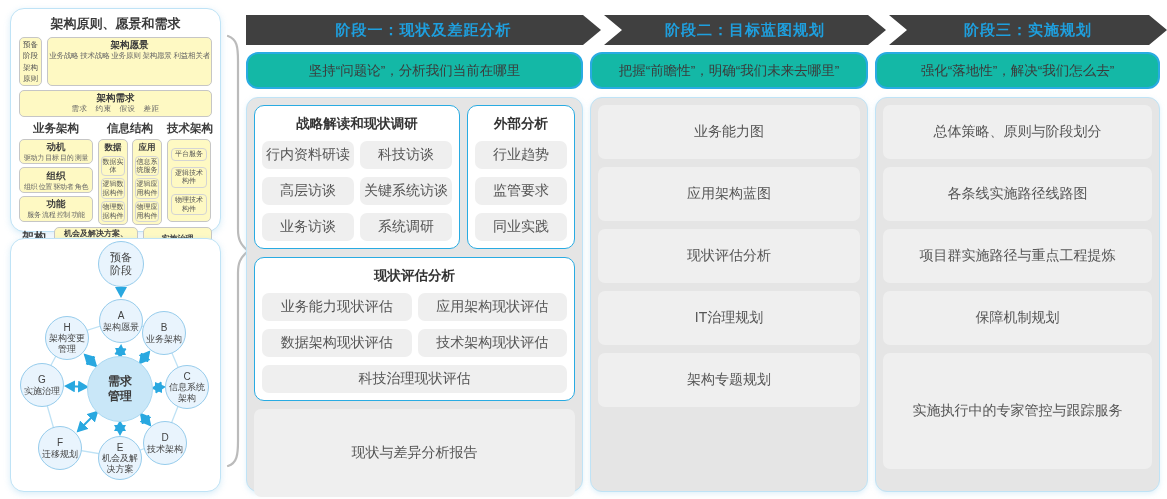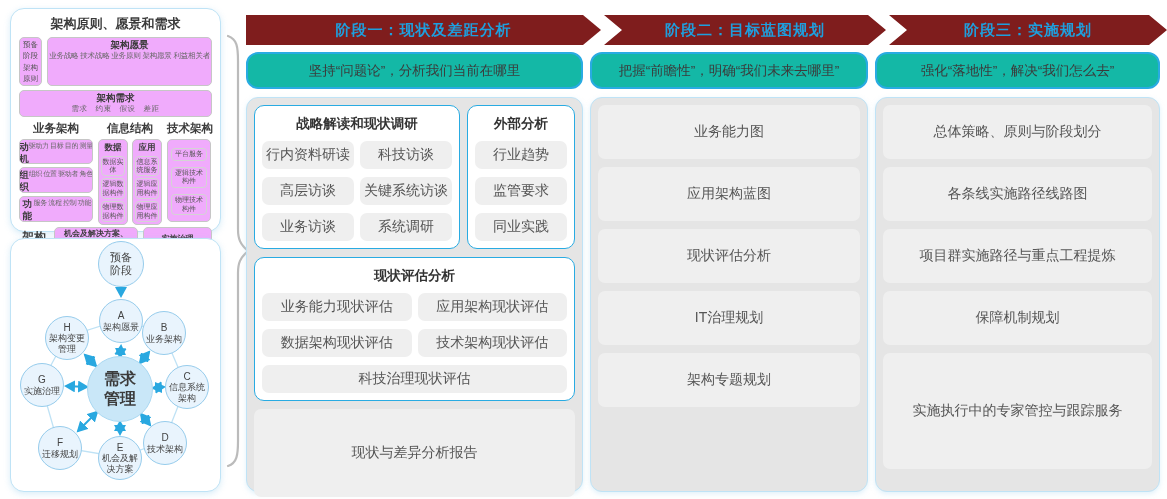--- a/index.html
+++ b/index.html
@@ -17,34 +17,34 @@
     position: absolute;
     background: #fff;
     border: 1.5px solid #BFE3F6;
     border-radius: 14px;
     box-shadow: 0 2px 6px rgba(170,215,240,.45);
   }
   #panel-top  { left: 10px; top: 8px;   width: 211px; height: 224px; padding: 4px 8px 6px; }
   #panel-bottom { left: 10px; top: 238px; width: 211px; height: 254px; }
 
   .pt-title { text-align: center; font-weight: bold; font-size: 13px; color: #3b3b3b; margin: 2px 0 4px; }
-  .gbox { background: #f0abfc; border: 1px solid #C6C6C6; border-radius: 5px; }
+  .gbox { background: #fef9c3; border: 1px solid #C6C6C6; border-radius: 5px; }
   .gbox-t { font-weight: bold; font-size: 9.5px; color: #3b3b3b; line-height: 1.25; }
   .gbox-x { font-size: 7.5px; color: #666; white-space: nowrap; letter-spacing: -.2px; line-height: 1.3; }
 
   .row1 { display: flex; gap: 5px; margin-bottom: 4px; }
   .prelim-box { width: 40px; padding: 1px; text-align: center; font-size: 7.5px; color: #555; line-height: 1.5; }
   .vision-box { flex: 1; text-align: center; padding: 1px; }
   .req-box { margin-bottom: 4px; text-align: center; padding: 1px 0 2px; }
   .req-box .gbox-x { letter-spacing: .5px; }
 
   .cols { display: flex; gap: 5px; height: 101px; }
   .col-h { text-align: center; font-weight: bold; font-size: 11.5px; color: #3b3b3b; height: 15px; white-space: nowrap; }
   .col-biz { width: 74px; display: flex; flex-direction: column; }
-  .col-biz .gbox { flex: 1; margin-top: 3px; text-align: center; padding: 1px; display: flex; justify-content: center; overflow: hidden; }
+  .col-biz .gbox { flex: 1; margin-top: 3px; text-align: center; padding: 1px; display: flex; flex-direction: column; justify-content: center; overflow: hidden; }
   .col-biz .gbox-x { font-size: 7px; letter-spacing: -.4px; }
   .col-info { width: 64px; }
   .subcols { display: flex; gap: 4px; height: 86px; margin-top: 3px; }
   .subbox { flex: 1; padding: 1px; }
   .sub-h { text-align: center; font-weight: bold; font-size: 8.5px; color: #3b3b3b; margin: 1px 0; }
   .mini { border: 1px solid #D4D4D4; border-radius: 4px; margin: 2px 1px; padding: 1px 0; font-size: 7px; color: #555; text-align: center; line-height: 1.2; }
   .col-tech { width: 44px; display: flex; flex-direction: column; }
   .tech-box { flex: 1; margin-top: 3px; padding: 4px 2px 1px; display: flex; flex-direction: column; justify-content: space-evenly; }
 
   .row4 { display: flex; gap: 5px; margin-top: 5px; height: 35px; }
@@ -57,30 +57,30 @@
   
   #adm-svg { position: absolute; left: 0; top: 0; }
   .node {
     position: absolute; width: 44px; height: 44px; border-radius: 50%;
     background: #E9F4FD; border: 1px solid #96CCEC;
     display: flex; flex-direction: column; align-items: center; justify-content: center;
     font-size: 9px; color: #444; line-height: 1.15; text-align: center; z-index: 2;
   }
   .node .ltr { font-size: 10px; }
   .node-prelim { width: 46px; height: 46px; font-size: 11px; }
-  .node-center { width: 66px; height: 66px; background: #C9E7F8; border-color: #A9D8F2; font-size: 16px; font-weight: bold; color: #3b3b3b; line-height: 1.25; }
+  .node-center { width: 66px; height: 66px; background: #C9E7F8; border-color: #A9D8F2; font-size: 12px; font-weight: bold; color: #3b3b3b; line-height: 1.25; }
 
   
   #brace { position: absolute; left: 220px; top: 32px; }
 
   
   .phase { position: absolute; top: 0; height: 499px; }
   .banner {
     position: absolute; top: 15px; height: 30px; left: 0; right: -18px;
-    background: #7f1d1d;
+    background: #404040;
     display: flex; align-items: center; justify-content: center;
     font-weight: bold; font-size: 15px; color: #1E9FDE; letter-spacing: 1px;
     clip-path: polygon(0 0, calc(100% - 18px) 0, 100% 50%, calc(100% - 18px) 100%, 0 100%);
   }
   .banner.notch {
     left: 14px;
     clip-path: polygon(0 0, calc(100% - 18px) 0, 100% 50%, calc(100% - 18px) 100%, 0 100%, 18px 50%);
   }
   .banner.last { right: -7px; }
   .subtitle {

